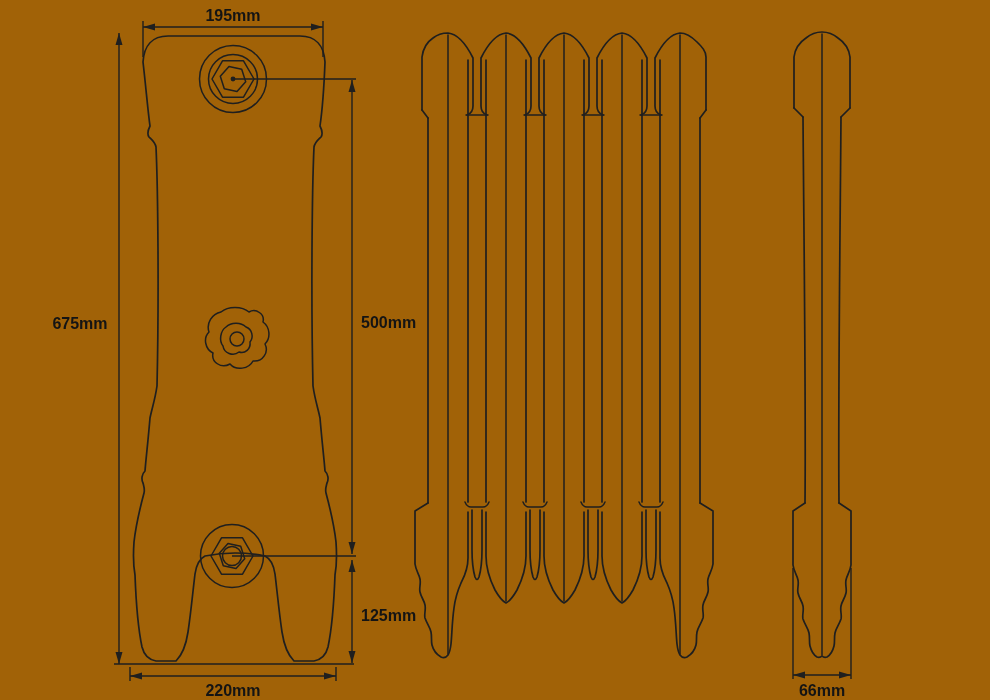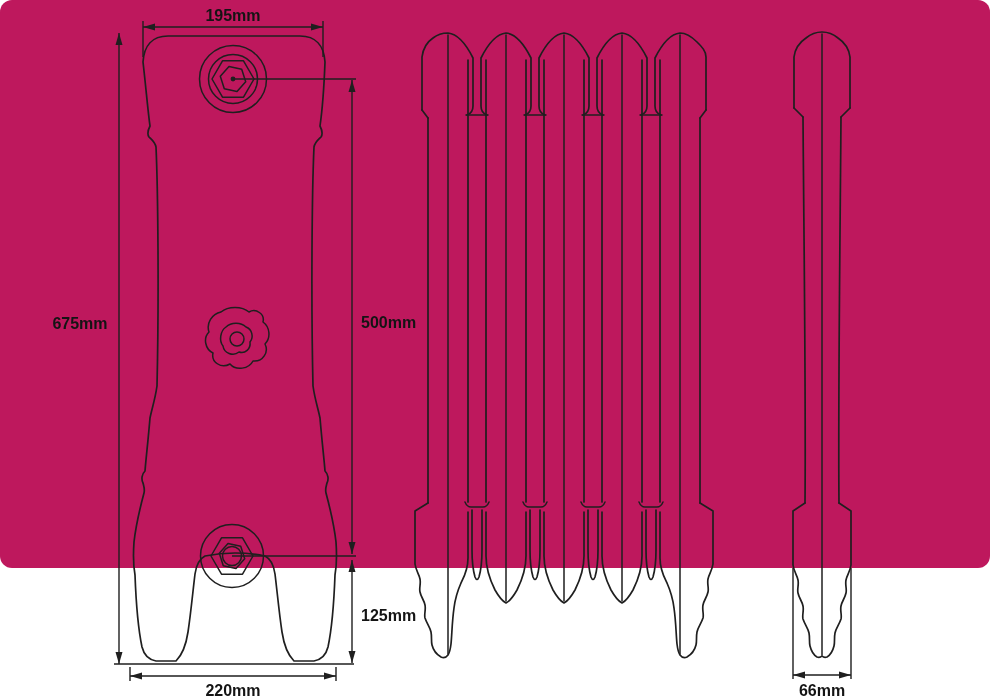--- a/index.html
+++ b/index.html
@@ -7,23 +7,22 @@
     padding: 0;
     width: 990px;
     height: 700px;
     background: #ffffff;
     font-family: "Liberation Sans", sans-serif;
     overflow: hidden;
   }
   .canvas {
     position: relative;
     width: 990px;
-    height: 568px;
-    background: #be185d;
-    border-radius: 12px;
+    height: 700px;
+    background: #a16207;
   }
   svg { display: block; }
   svg text {
     font-family: "Liberation Sans", sans-serif;
     font-weight: bold;
     font-size: 16px;
     fill: #141414;
   }
   .outline  { fill: none; stroke: #1f1f1f; stroke-width: 1.7; stroke-linecap: round; stroke-linejoin: round; }
   .detail   { fill: none; stroke: #1f1f1f; stroke-width: 1.5; stroke-linecap: round; stroke-linejoin: round; }

